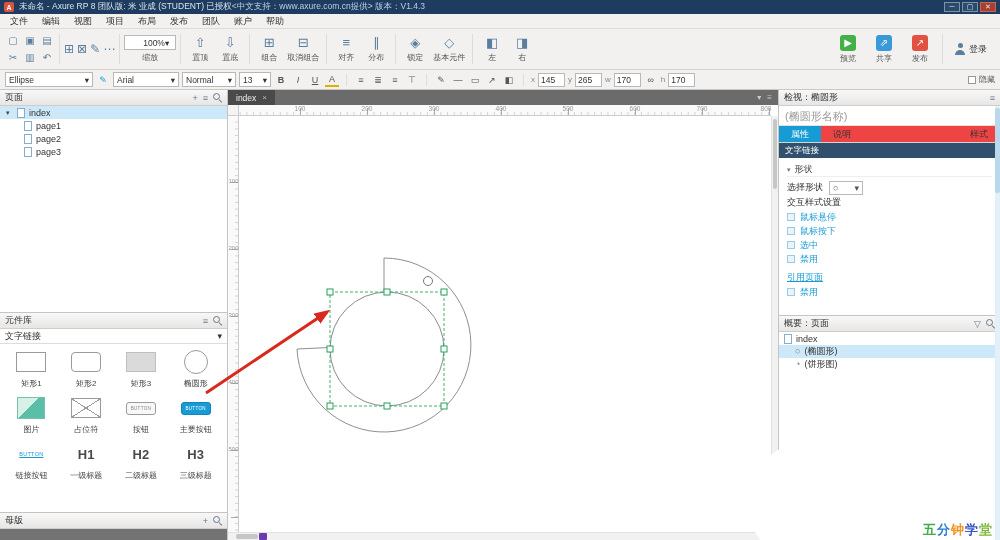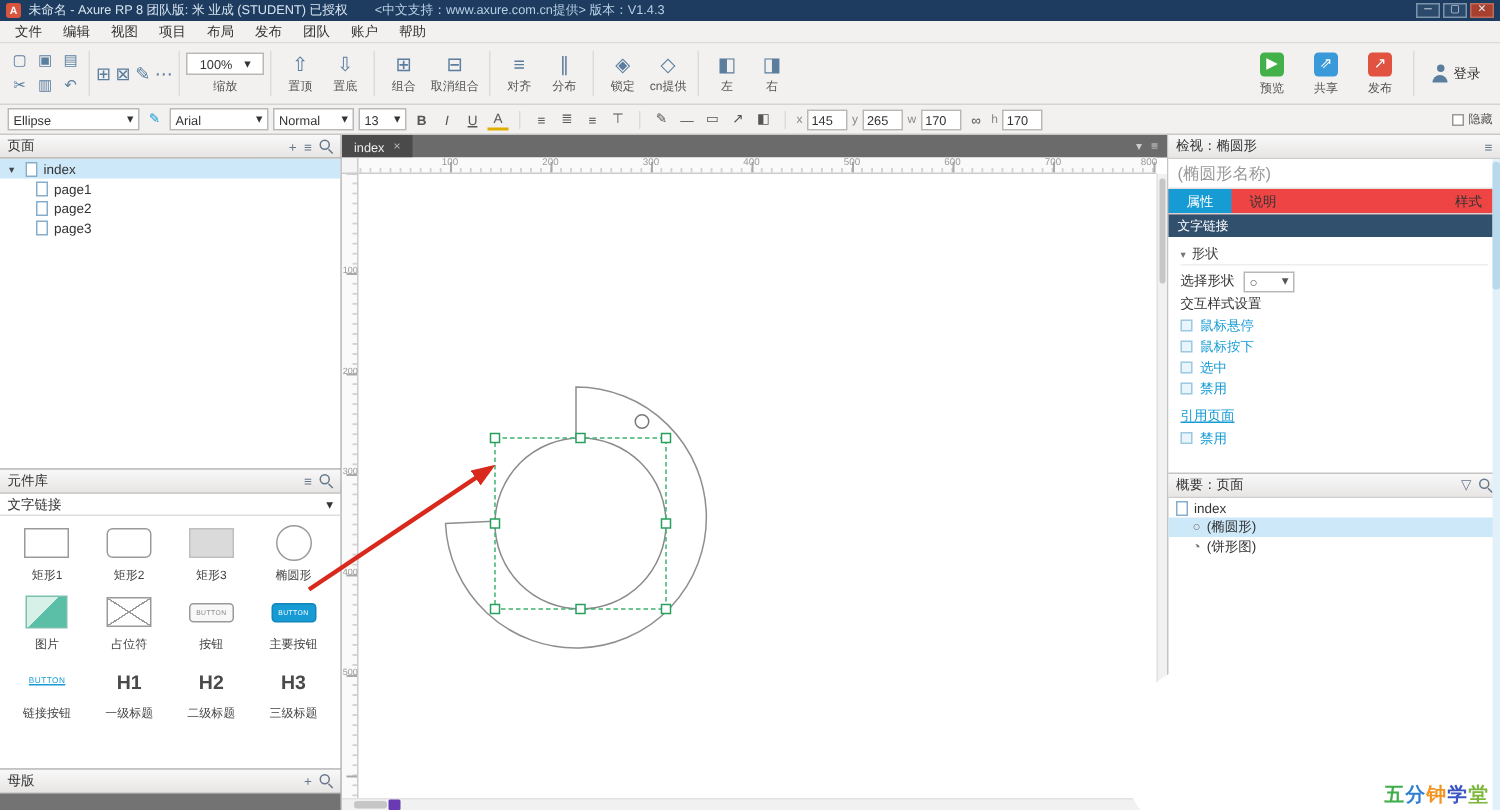--- a/index.html
+++ b/index.html
@@ -2,39 +2,39 @@
 <html><head>
 <meta charset="utf-8">
 <style>
   *{box-sizing:border-box;margin:0;padding:0}
   html,body{width:1000px;height:540px;overflow:hidden}
   body{font-family:"Liberation Sans","DejaVu Sans",sans-serif;font-size:9px;color:#333;background:#eceaea;position:relative}
 
   
   .titlebar{height:14px;background:#1e3c5f;color:#d8e4f0;display:flex;align-items:center;padding:0 4px;font-size:8.5px;white-space:nowrap}
   .app-icon{width:10px;height:10px;background:#d9543d;color:#fff;border-radius:2px;font-size:7px;font-weight:bold;display:flex;align-items:center;justify-content:center;margin-right:5px;flex:0 0 auto}
-  .tb-title{margin-right:18px}
+  .tb-title{}
   .tb-support{color:#b9cfe4}
   .win-btns{margin-left:auto;display:flex;gap:2px}
   .win-btn{width:16px;height:10px;border:1px solid #7b93ad;color:#dfe9f2;font-size:7px;line-height:8px;text-align:center;background:#2c4a6b}
   .win-btn.close{background:#a8402f;border-color:#c06a5a}
 
   
   .menubar{height:15px;background:#f2f1f0;border-bottom:1px solid #dcdbda;display:flex;align-items:center;padding-left:3px}
   .menu-item{padding:0 7px;color:#333}
 
   
   .toolbar{height:41px;background:#f2f1f0;border-bottom:1px solid #d5d4d3;display:flex;align-items:stretch;padding:2px 5px}
   .tb-sep{width:1px;background:#dddcdb;margin:3px 4px}
   .minigrid{display:grid;grid-template-columns:repeat(3,16px);grid-auto-rows:16px;gap:1px;align-self:center}
   .mini-ic{display:flex;align-items:center;justify-content:center;color:#5b7e9e;font-size:10px;cursor:default}
   .cluster{display:flex;align-items:center;gap:3px}
   .cluster .mini-ic{font-size:12px}
   .tb-zoom{display:flex;flex-direction:column;align-items:center;justify-content:center;gap:2px}
-  .zoom-box{width:52px;height:15px;background:#fff;border:1px solid #b9b8b7;display:flex;align-items:center;justify-content:space-between;padding:0 8px;font-size:8.5px;color:#333}
+  .zoom-box{width:52px;height:15px;background:#fff;border:1px solid #b9b8b7;display:flex;align-items:center;justify-content:space-between;padding:0 18px;font-size:8.5px;color:#333}
   .tb-lbl{font-size:8px;color:#555;white-space:nowrap}
   .tb-btn{min-width:30px;display:flex;flex-direction:column;align-items:center;justify-content:center;gap:2px;padding:0 3px}
   .tb-btn .ic{font-size:13px;line-height:15px;color:#5b7e9e}
   .tb-right{margin-left:auto;display:flex;align-items:stretch}
   .big-btn{width:36px;display:flex;flex-direction:column;align-items:center;justify-content:center;gap:2px}
   .big-ic{width:16px;height:16px;border-radius:3px;color:#fff;font-size:10px;display:flex;align-items:center;justify-content:center}
   .big-ic.preview{background:#43b049}
   .big-ic.share{background:#3a9ad9}
   .big-ic.publish{background:#e15241}
   .login{display:flex;align-items:center;gap:4px;padding:0 8px}
@@ -228,21 +228,21 @@
     <span class="ic">∥</span>
     <span class="tb-lbl">分布</span>
   </div>
   <div class="tb-sep"></div>
   <div class="tb-btn">
     <span class="ic">◈</span>
     <span class="tb-lbl">锁定</span>
   </div>
   <div class="tb-btn">
     <span class="ic">◇</span>
-    <span class="tb-lbl">cn提供</span>
+    <span class="tb-lbl">基本元件</span>
   </div>
   <div class="tb-sep"></div>
   <div class="tb-btn">
     <span class="ic">◧</span>
     <span class="tb-lbl">左</span>
   </div>
   <div class="tb-btn">
     <span class="ic">◨</span>
     <span class="tb-lbl">右</span>
   </div>

